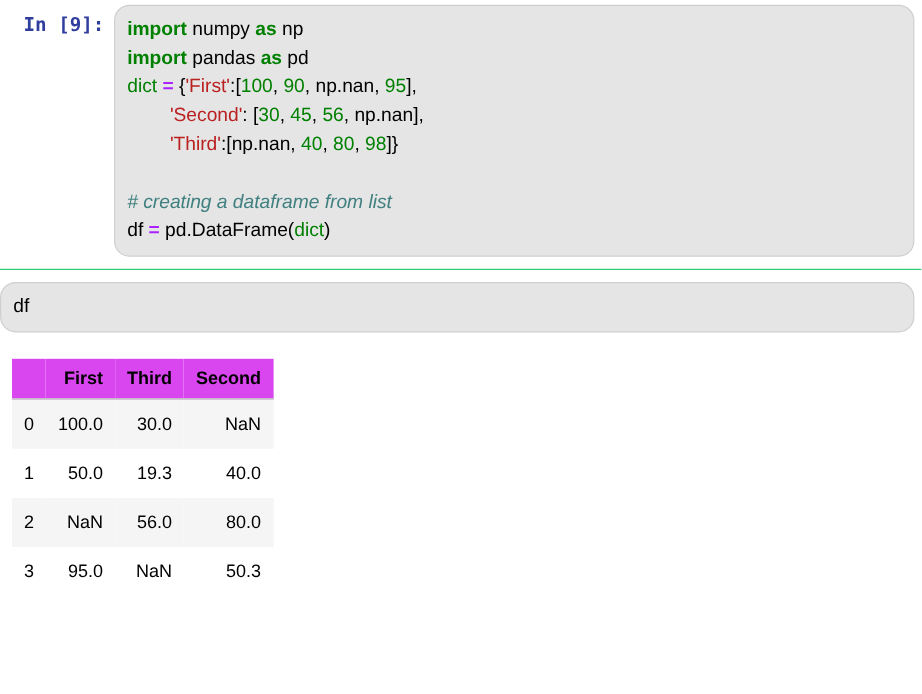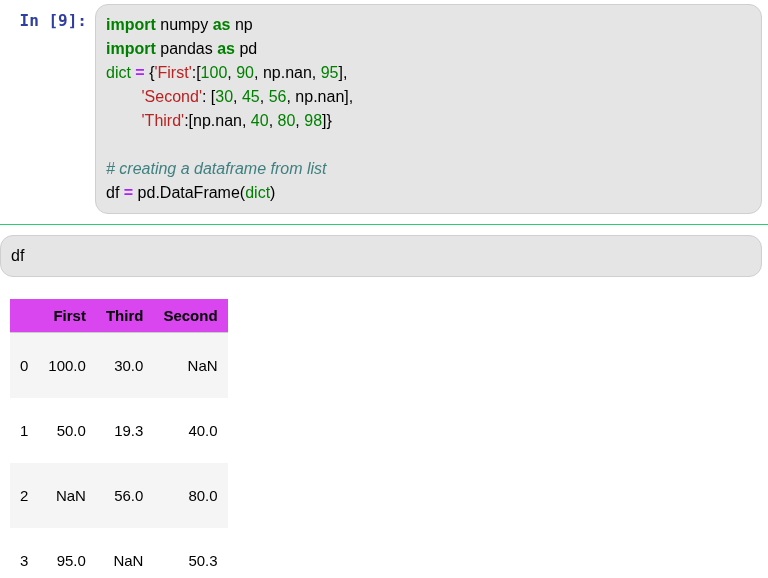--- a/index.html
+++ b/index.html
@@ -73,21 +73,21 @@
     border-bottom: 1px solid #ccc;
     background: #d946ef;
   }
   table.dataframe tbody th {
     font-weight: normal;
     text-align: right;
     padding: 8px 10px;
   }
   table.dataframe tbody td {
     text-align: right;
-    padding: 24px 10px;
+    padding: 12px 10px;
   }
   table.dataframe tbody tr:nth-child(odd) { background: #f5f5f5; }
   table.dataframe tbody tr:nth-child(even) { background: #ffffff; }
 </style>
 </head>
 <body>
 
 <div class="cell">
   <div class="prompt prompt-in">In [9]:</div>
   <div class="input-area"><span class="kw">import</span> <span class="nm">numpy</span> <span class="kw">as</span> <span class="nm">np</span>

